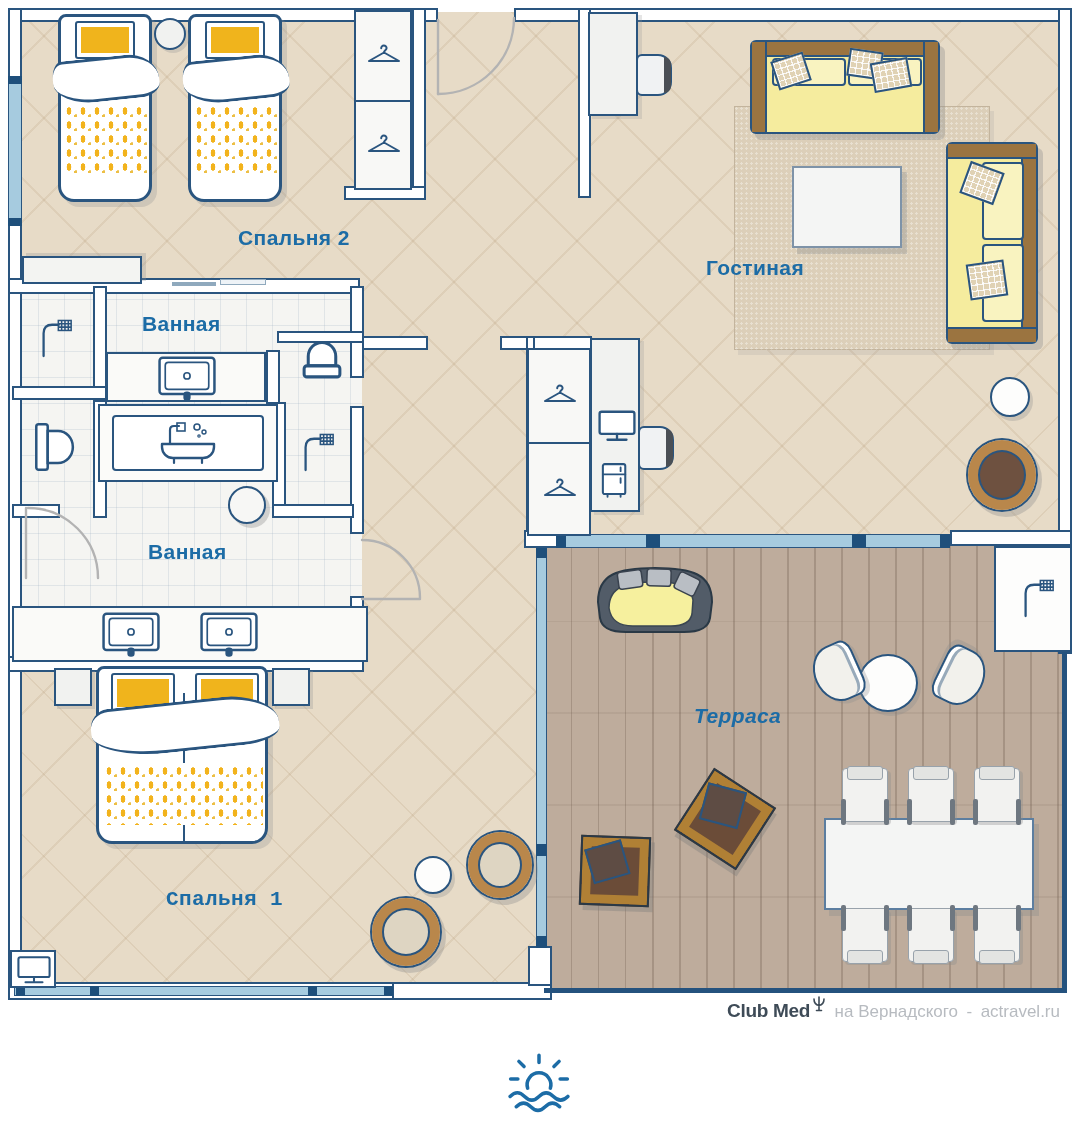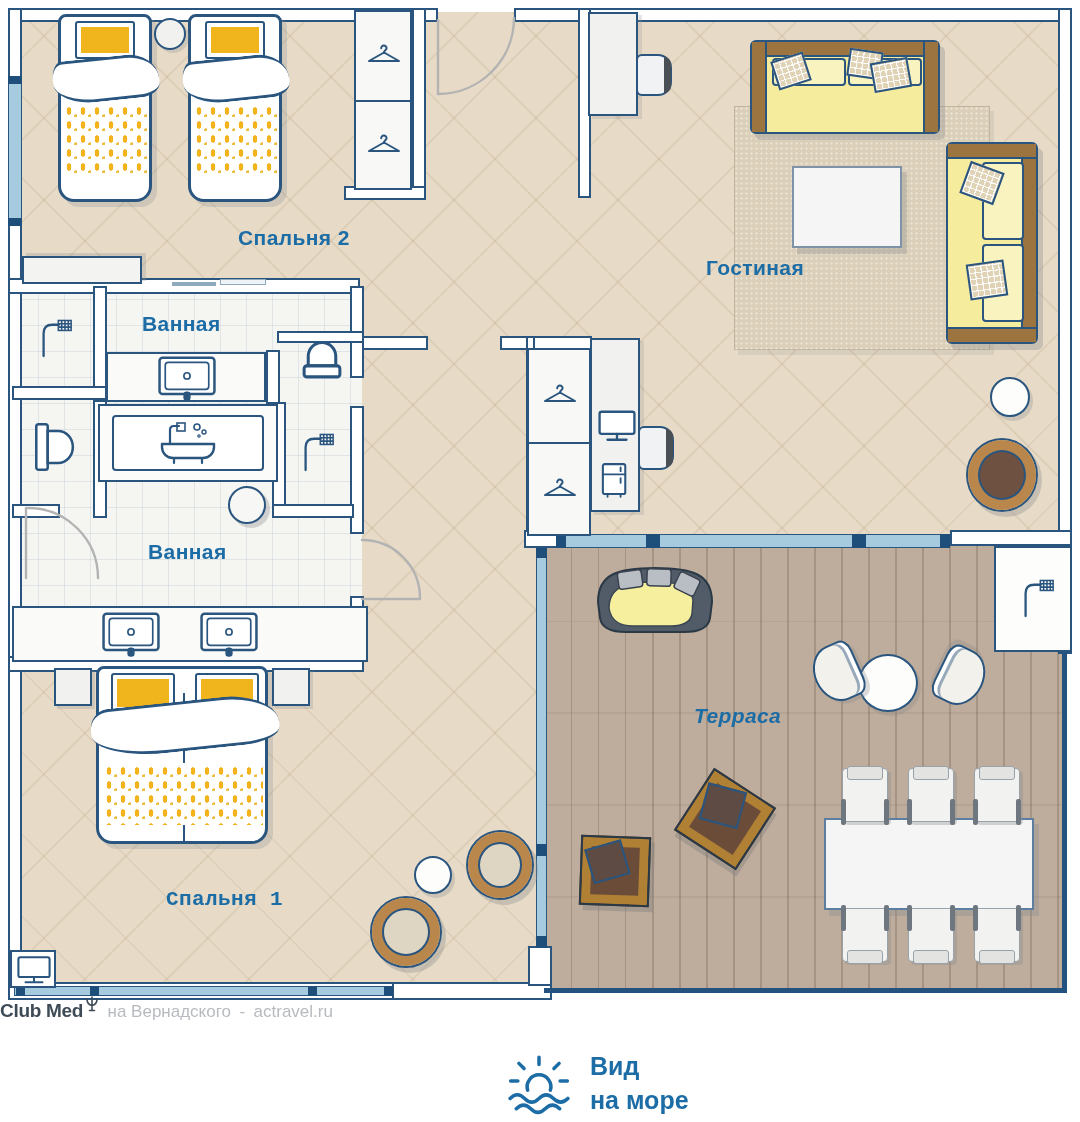--- a/index.html
+++ b/index.html
@@ -76,21 +76,21 @@
   .dchair.top .back{top:-3px;}  .dchair.bot .back{bottom:-3px;}
   .dchair .rail{position:absolute;width:5px;height:26px;background:#6e7780;border-radius:2px;}
   .dchair.top .rail{bottom:-4px;} .dchair.bot .rail{top:-4px;}
   .rail.lft{left:-2px;} .rail.rgt{right:-2px;}
   .cchair{position:absolute;background:#f2f1ec;border:2px solid #2a557f;
           border-radius:50% 10px 10px 50% / 50% 14px 14px 50%;
           box-shadow:inset -4px 0 0 #fff, inset -7px 0 0 rgba(42,85,127,.45), 3px 4px 0 rgba(140,140,140,.3);}
   .ic{color:#2a557f;position:absolute;}
   .arcsvg{position:absolute;left:0;top:0;pointer-events:none;}
   
-  .footer{position:absolute;left:0;top:999px;width:1060px;}
+  .footer{position:absolute;left:0;top:999px;width:1060px;text-align:right;}
   .brand{font-weight:bold;font-size:19px;color:#3e4b57;letter-spacing:-.3px;}
   .graytxt{font-size:17px;color:#b7bbc0;}
   .view{position:absolute;left:506px;top:1050px;display:flex;align-items:center;gap:18px;}
   .viewtext{font-weight:700;font-size:25px;line-height:1.35;color:#1c6ca6;}
 </style>
 </head>
 <body>
 
 <svg width="0" height="0" style="position:absolute" aria-hidden="true">
   <defs>
@@ -421,19 +421,15 @@
       </svg>
     <span class="graytxt" style="margin-left:6px;">на Вернадского</span>
     <span class="graytxt" style="margin:0 4px;">-</span>
     <span class="graytxt">actravel.ru</span>
   </div>
 
   <div class="view">
     <svg style="color:#1c6ca6;" width="66" height="64" viewBox="0 0 64 62">
         <use href="#i-sun-sea"></use>
       </svg>
-    <div class="viewtext">
-      <div>Вид</div>
-      <div>на море</div>
-    </div>
   </div>
 
 </div>
 
 </body></html>

